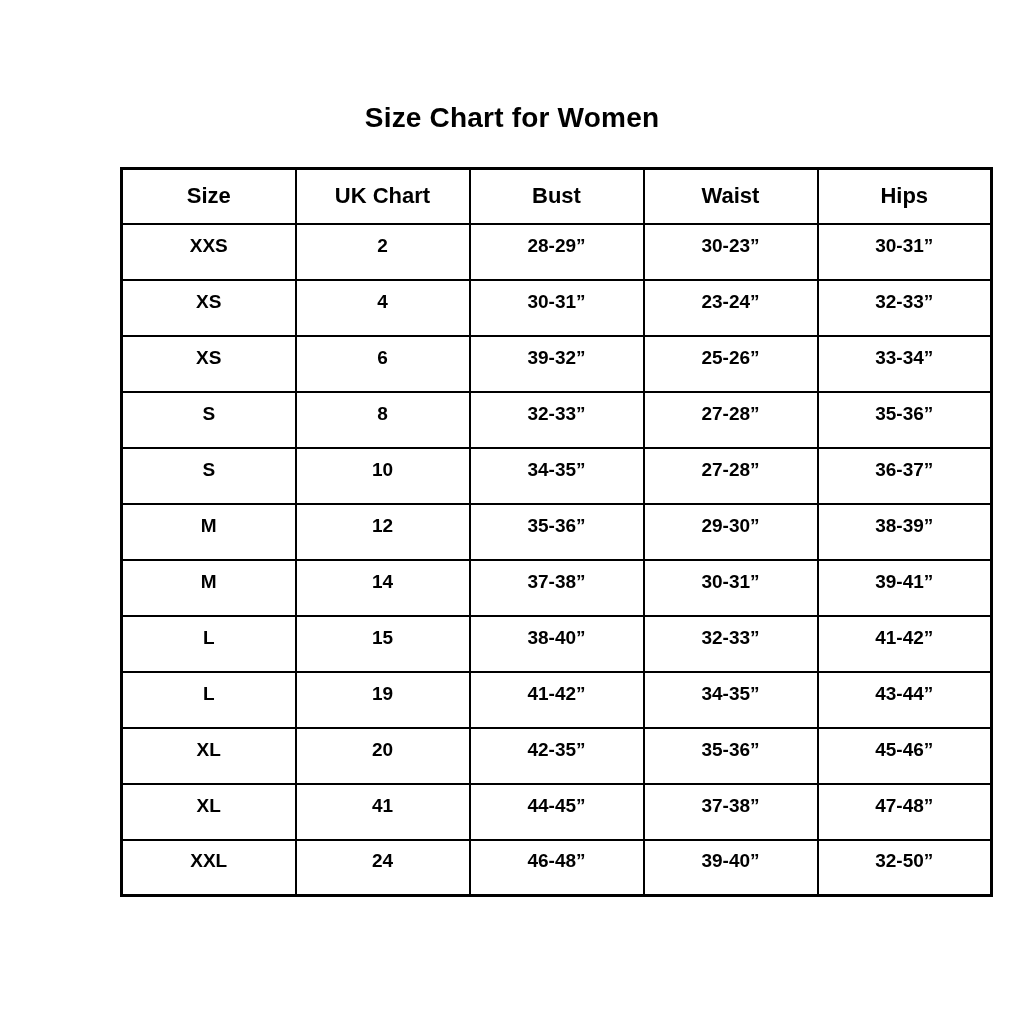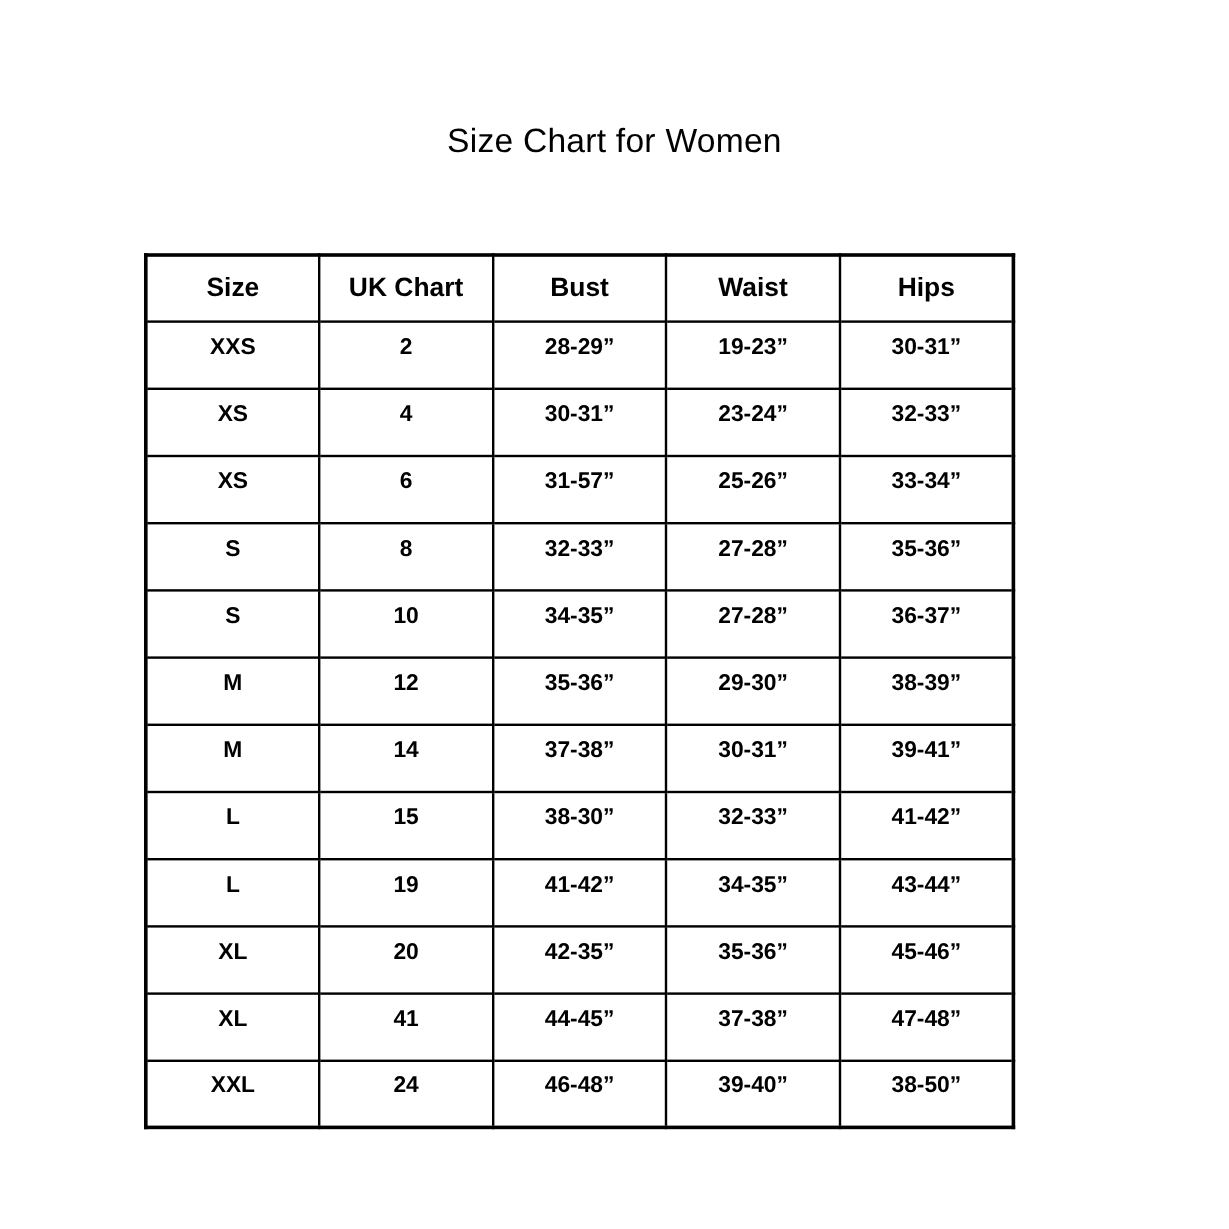--- a/index.html
+++ b/index.html
@@ -15,34 +15,33 @@
     position: relative;
     overflow: hidden;
   }
   .chart-title {
     position: absolute;
     top: 102px;
     left: 0;
     width: 100%;
     text-align: center;
     font-size: 28px;
-    font-weight: normal;
+    font-weight: bold;
     letter-spacing: 0.2px;
     margin: 0;
     color: #000000;
   }
   table.size-chart {
     position: absolute;
     left: 120px;
     top: 167px;
-    width: 726px;
+    width: 873px;
     border-collapse: collapse;
     table-layout: fixed;
     border: 3px solid #000000;
-    margin-top: 44px;
   }
   table.size-chart th,
   table.size-chart td {
     border: 2px solid #000000;
     text-align: center;
     vertical-align: middle;
     font-weight: bold;
     color: #000000;
     box-sizing: border-box;
   }
@@ -70,34 +69,34 @@
         <th>Bust</th>
         <th>Waist</th>
         <th>Hips</th>
       </tr>
   </thead>
   <tbody>
       <tr>
         <td>XXS</td>
         <td>2</td>
         <td>28-29”</td>
-        <td>19-23”</td>
+        <td>30-23”</td>
         <td>30-31”</td>
       </tr>
       <tr>
         <td>XS</td>
         <td>4</td>
         <td>30-31”</td>
         <td>23-24”</td>
         <td>32-33”</td>
       </tr>
       <tr>
         <td>XS</td>
         <td>6</td>
-        <td>31-57”</td>
+        <td>39-32”</td>
         <td>25-26”</td>
         <td>33-34”</td>
       </tr>
       <tr>
         <td>S</td>
         <td>8</td>
         <td>32-33”</td>
         <td>27-28”</td>
         <td>35-36”</td>
       </tr>
@@ -118,21 +117,21 @@
       <tr>
         <td>M</td>
         <td>14</td>
         <td>37-38”</td>
         <td>30-31”</td>
         <td>39-41”</td>
       </tr>
       <tr>
         <td>L</td>
         <td>15</td>
-        <td>38-30”</td>
+        <td>38-40”</td>
         <td>32-33”</td>
         <td>41-42”</td>
       </tr>
       <tr>
         <td>L</td>
         <td>19</td>
         <td>41-42”</td>
         <td>34-35”</td>
         <td>43-44”</td>
       </tr>
@@ -148,16 +147,16 @@
         <td>41</td>
         <td>44-45”</td>
         <td>37-38”</td>
         <td>47-48”</td>
       </tr>
       <tr>
         <td>XXL</td>
         <td>24</td>
         <td>46-48”</td>
         <td>39-40”</td>
-        <td>38-50”</td>
+        <td>32-50”</td>
       </tr>
     </tbody>
 </table>
 
 </body></html>

